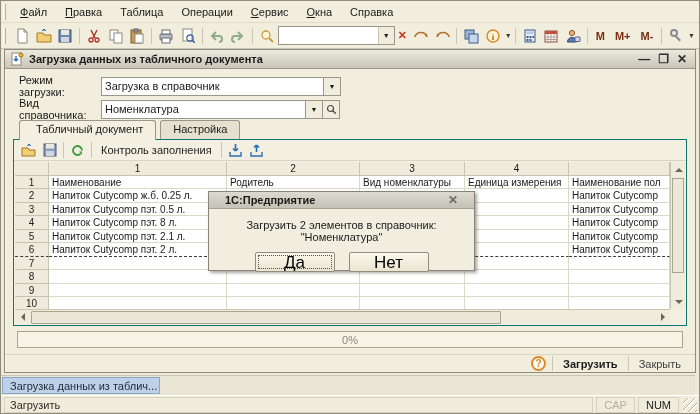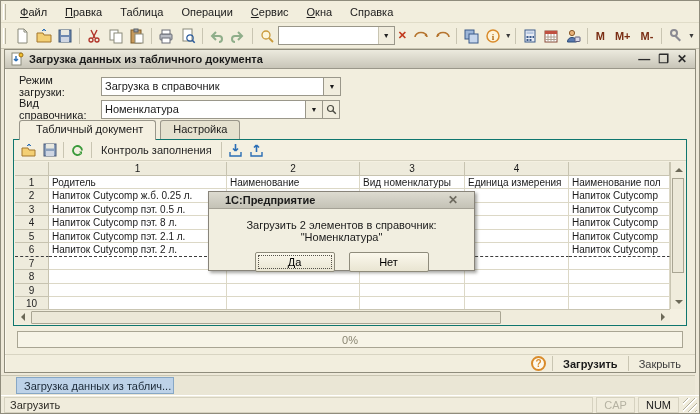--- a/index.html
+++ b/index.html
@@ -72,24 +72,24 @@
   .fsep { width:1px; height:15px; background:#c9c5b2; }
   .loadbtn { font-weight:bold; padding:2px 4px; }
   .closebtn { color:#3c3c3c; padding:2px 4px; }
   
   .dialog { position:absolute; left:207px; top:190px; width:267px; height:80px; background:#f1eee0; border:1px solid #88847a; box-shadow:2px 2px 3px rgba(60,60,50,.45); z-index:10; }
   .dlg-title { height:17px; background:linear-gradient(#dddbd0,#c4c2b6); border-bottom:1px solid #a5a296; display:flex; align-items:center; padding:0 16px; font-weight:bold; }
   .dlg-title .dt { flex:1; }
   .dlg-x { color:#6e6b60; font-weight:bold; font-size:12px; }
   .dlg-msg { text-align:center; margin-top:10px; padding:0 4px; }
   .dlg-btns { display:flex; justify-content:center; gap:14px; margin-top:9px; }
-  .btn { width:80px; height:20px; background:linear-gradient(#fbf8ec,#e9e5d2); border:1px solid #8f8c7c; border-radius:2px; font-size:11px; font-family:"Liberation Sans",sans-serif; position:relative; }
+  .btn { width:80px; height:20px; background:linear-gradient(#fbf8ec,#e9e5d2); border:1px solid #8f8c7c; border-radius:2px; font-size:17px; font-family:"Liberation Sans",sans-serif; position:relative; }
   .btn.focused { outline:1px dotted #55524a; outline-offset:-4px; }
   
-  .taskbar { position:absolute; left:0; right:4px; top:374px; height:20px; background:#eae6d5; border-top:1px solid #c9c5b2; display:flex; align-items:center; padding-left:15px; }
+  .taskbar { position:absolute; left:0; right:4px; top:374px; height:20px; background:#eae6d5; border-top:1px solid #c9c5b2; display:flex; align-items:center; padding-left:1px; }
   .task-item { width:158px; height:17px; background:#bdd2e8; border:1px solid #87a7c5; display:flex; align-items:center; gap:3px; padding:0 4px; white-space:nowrap; overflow:hidden; color:#1c2a38; }
   .statusbar { position:absolute; left:0; right:0; top:394px; bottom:0; background:#f0ecdc; border-top:1px solid #fff; display:flex; align-items:center; }
   .st-hint { flex:1; height:16px; border:1px solid #d6d2c0; margin-left:3px; padding:1px 5px; color:#2e2c26; }
   .st-box { height:16px; border:1px solid #d6d2c0; margin-left:3px; padding:1px 7px; }
   .st-cap { color:#b5b2a2; } .st-num { color:#1c1c1c; }
   .st-grip { width:14px; height:14px; margin:0 2px 0 4px;
     background:repeating-linear-gradient(135deg, transparent 0 3px, #b5b19e 3px 4px, #fff 4px 5px); }
   svg { display:block; }
 </style>
 </head>
@@ -344,22 +344,22 @@
       <div class="tablewrap">
         <div class="tgrid">
           <div class="hn"></div>
           <div class="colhead">1</div>
           <div class="colhead">2</div>
           <div class="colhead">3</div>
           <div class="colhead">4</div>
           <div class="colhead"></div>
 
           <div class="hn">1</div>
+          <div>Наименование</div>
           <div>Родитель</div>
-          <div>Наименование</div>
           <div>Вид номенклатуры</div>
           <div>Единица измерения</div>
           <div>Наименование пол</div>
 
           <div class="hn">2</div>
           <div>Напиток Cutycomp ж.б. 0.25 л.</div>
           <div></div>
           <div></div>
           <div></div>
           <div>Напиток Cutycomp</div>

